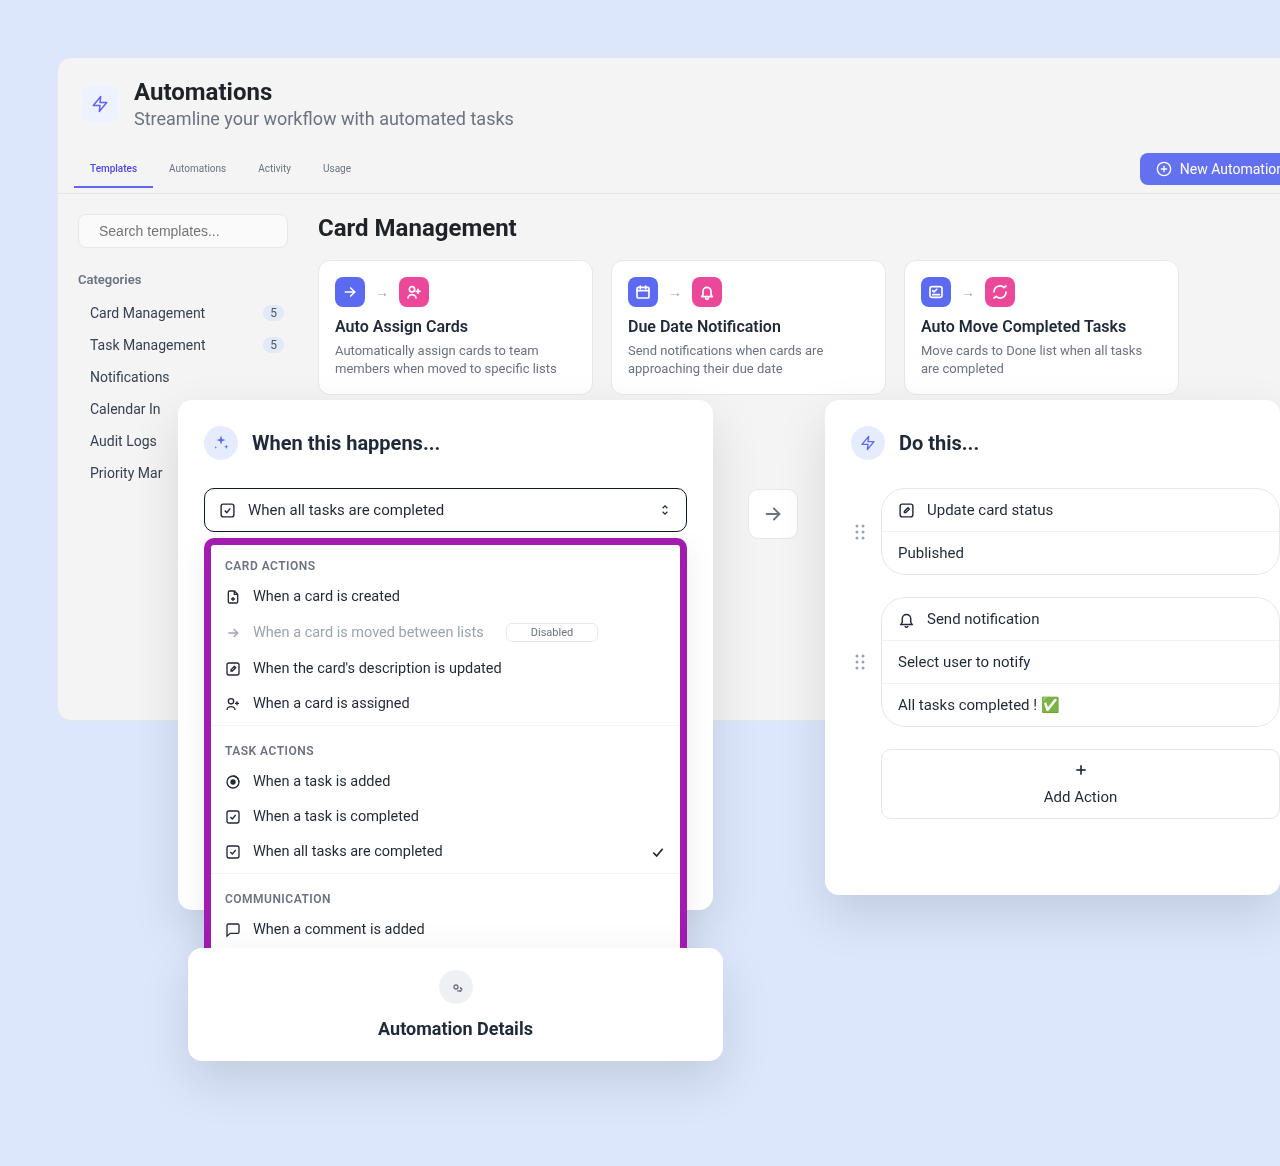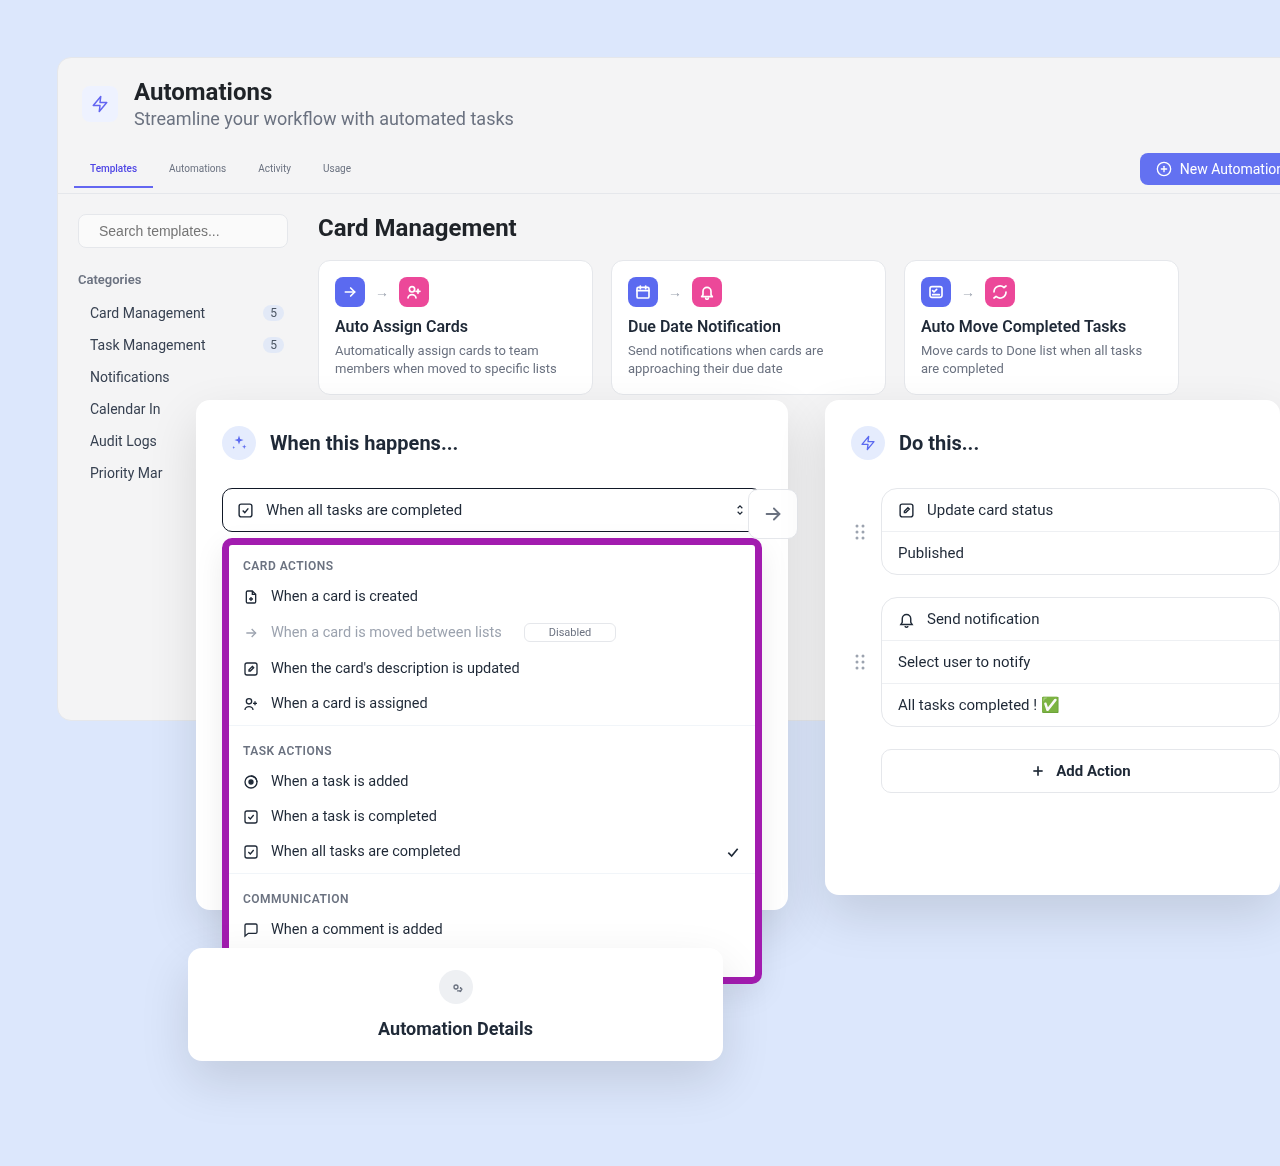--- a/index.html
+++ b/index.html
@@ -116,22 +116,22 @@
 
   
   .panel {
     position: absolute;
     background: #fff;
     border-radius: 14px;
     box-shadow: 0 20px 50px rgba(0,0,0,0.12);
     padding: 26px;
   }
   .panel-trigger {
-    left: 196px; top: 400px;
-    width: 592px;
+    left: 178px; top: 400px;
+    width: 535px;
     height: 510px;
   }
   .panel-actions {
     left: 825px; top: 400px;
     width: 455px;
     padding-right: 0;
     height: 495px;
   }
   .panel-header { display: flex; align-items: center; gap: 14px; margin-bottom: 28px; }
   .panel-header h3 { font-size: 20px; font-weight: 700; }
@@ -191,21 +191,21 @@
     width: 50px; height: 50px;
     background: #fff;
     border-radius: 10px;
     border: 1px solid #e5e7eb;
     display: flex; align-items: center; justify-content: center;
     color: #6b7280;
   }
 
   .action-block {
     border: 1px solid #e5e7eb;
-    border-radius: 16px;
+    border-radius: 24px;
     margin-left: 30px;
     margin-bottom: 22px;
     position: relative;
   }
   .action-row {
     padding: 12px 16px;
     display: flex; align-items: center; gap: 12px;
     font-size: 15px;
     border-bottom: 1px solid #eef0f3;
   }
@@ -218,22 +218,23 @@
     color: #9ca3af;
     cursor: grab;
   }
   .add-action-btn {
     margin-left: 30px;
     border: 1px solid #e5e7eb;
     border-radius: 10px;
     background: #fff;
     padding: 12px 16px;
     display: flex; align-items: center; justify-content: center; gap: 10px;
-    font-size: 15px; font-weight: 700;
+    font-size: 15px; font-weight: 400;
     cursor: pointer;
+    flex-direction: column;
   }
 
   .panel-details {
     position: absolute;
     left: 188px; top: 948px;
     width: 535px;
     background: #fff;
     border-radius: 14px;
     box-shadow: 0 20px 50px rgba(0,0,0,0.12);
     padding: 22px 26px;

